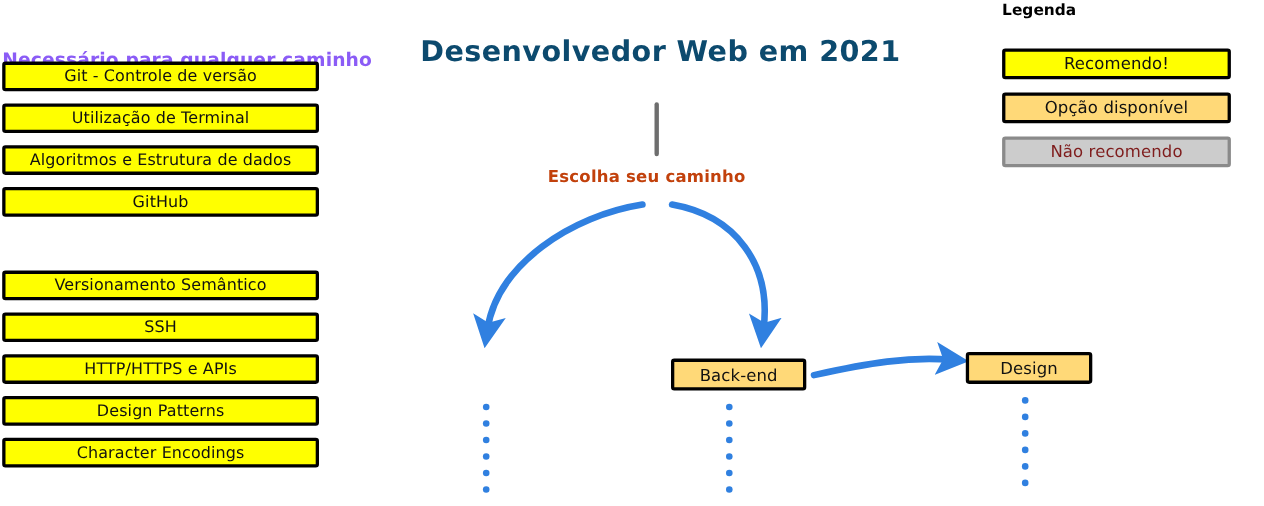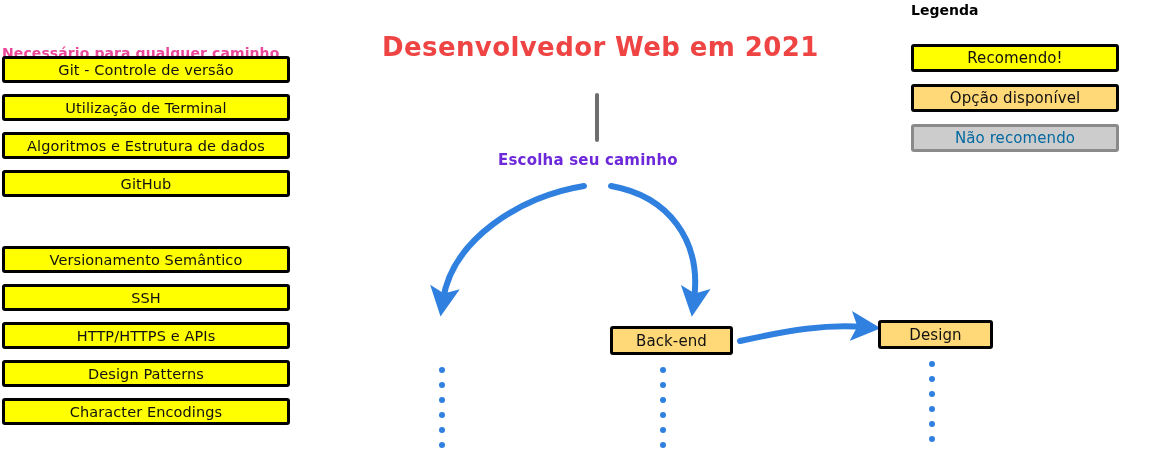--- a/index.html
+++ b/index.html
@@ -28,58 +28,58 @@
     justify-content: center;
     border: 3px solid #000000;
     border-radius: 3px;
     font-size: 15px;
     color: #111111;
     letter-spacing: 0.1px;
     white-space: nowrap;
   }
   .node.yellow  { background: #ffff00; }
   .node.orange  { background: #ffd978; }
-  .node.grey    { background: #cccccc; border-color: #8a8a8a; color: #0369a1; }
+  .node.grey    { background: #cccccc; border-color: #8a8a8a; color: #7f1d1d; }
 
   
   .col-heading {
     position: absolute;
-    font-size: 14px;
+    font-size: 17px;
     font-weight: bold;
-    color: #ec4899;
+    color: #8b5cf6;
     letter-spacing: 0.1px;
     white-space: nowrap;
   }
   .req-box {
     left: 2px;
     width: 288px;
     height: 27px;
     font-size: 14.5px;
   }
 
   
   .title {
     position: absolute;
     font-size: 26px;
     font-weight: bold;
-    color: #ef4444;
+    color: #0c4a6e;
     letter-spacing: 0.4px;
     white-space: nowrap;
     text-align: right;
   }
   .stem {
     position: absolute;
     background: #6e6e6e;
     border-radius: 2px;
   }
   .choose-label {
     position: absolute;
     font-size: 15px;
     font-weight: bold;
-    color: #6d28d9;
+    color: #c2410c;
     white-space: nowrap;
     letter-spacing: 0.2px;
   }
   .path-node {
     height: 29px;
     font-size: 15px;
   }
 
   
   .dots {

